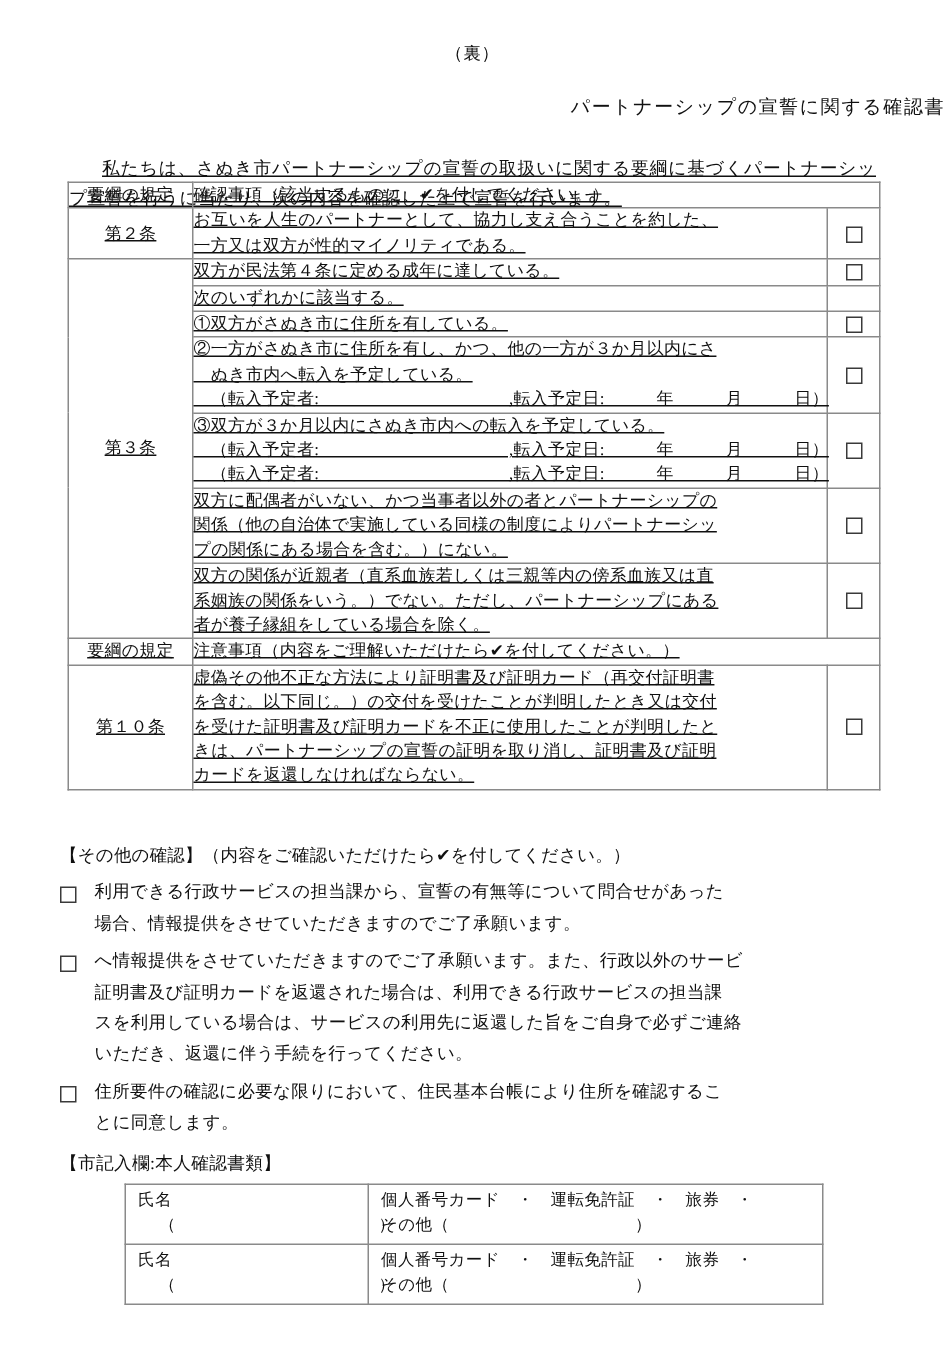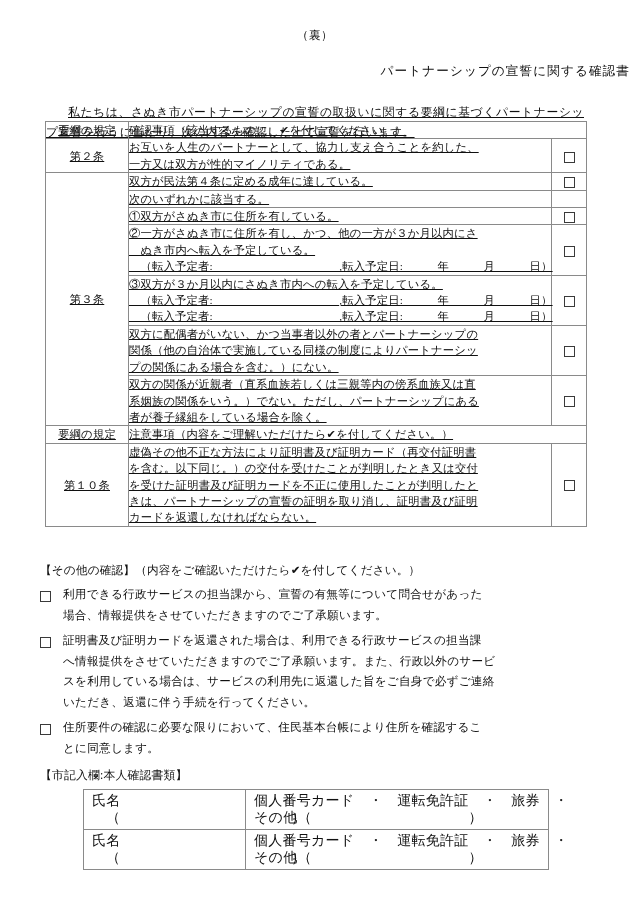--- a/index.html
+++ b/index.html
@@ -144,21 +144,21 @@
     font-size: 11.8px;
     letter-spacing: .2px;
   }
   .city-table {
     position: absolute;
     left: 83px;
     top: 789px;
     width: 465px;
     border-collapse: collapse;
     table-layout: fixed;
-    font-size: 14px;
+    font-size: 11px;
   }
   .city-table td {
     border: 1px solid #8a8a8a;
     padding: 2px 6px 3px 8px;
     vertical-align: top;
     line-height: 17px;
     letter-spacing: .25px;
   }
   .city-col-name { width: 162px; }
   .city-col-doc  { width: 303px; }
@@ -280,22 +280,22 @@
       <span class="cb-out"><span class="cb"></span></span>
       <span class="other-text">
         <span class="ln">利用できる行政サービスの担当課から、宣誓の有無等について問合せがあった</span>
         <span class="ln">場合、情報提供をさせていただきますのでご了承願います。</span>
       </span>
     </div>
 
     <div class="other-item">
       <span class="cb-out"><span class="cb"></span></span>
       <span class="other-text">
+        <span class="ln">へ情報提供をさせていただきますのでご了承願います。また、行政以外のサービ</span>
         <span class="ln">証明書及び証明カードを返還された場合は、利用できる行政サービスの担当課</span>
-        <span class="ln">へ情報提供をさせていただきますのでご了承願います。また、行政以外のサービ</span>
         <span class="ln">スを利用している場合は、サービスの利用先に返還した旨をご自身で必ずご連絡</span>
         <span class="ln">いただき、返還に伴う手続を行ってください。</span>
       </span>
     </div>
 
     <div class="other-item">
       <span class="cb-out"><span class="cb"></span></span>
       <span class="other-text">
         <span class="ln">住所要件の確認に必要な限りにおいて、住民基本台帳により住所を確認するこ</span>
         <span class="ln">とに同意します。</span>

